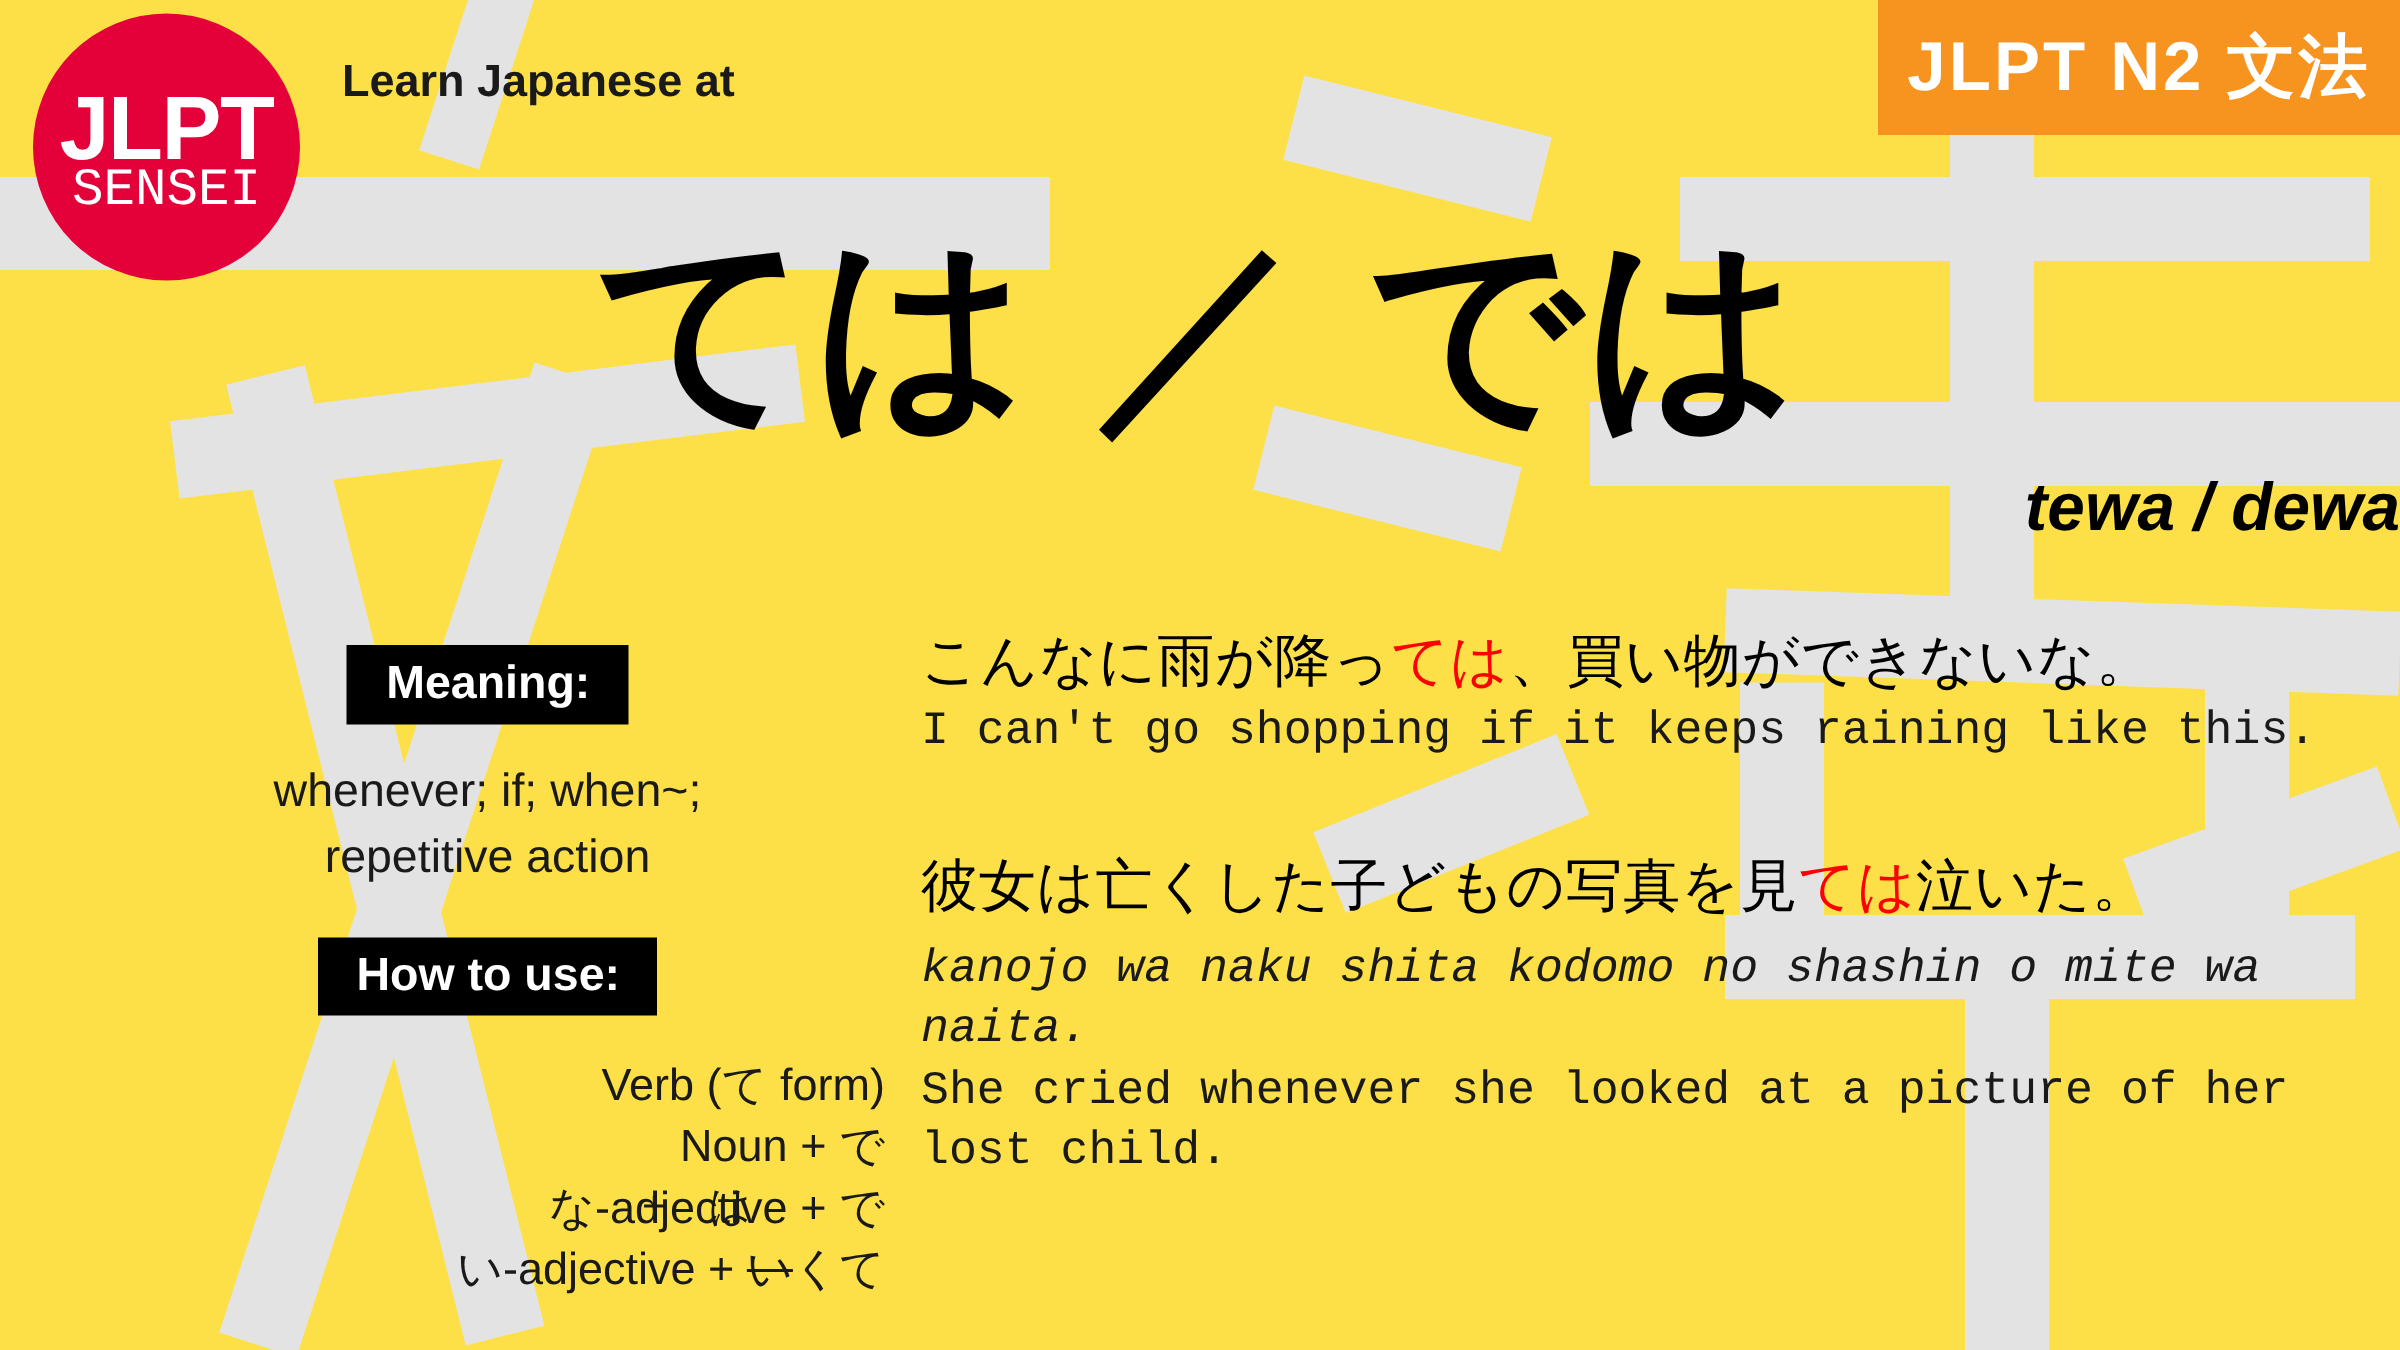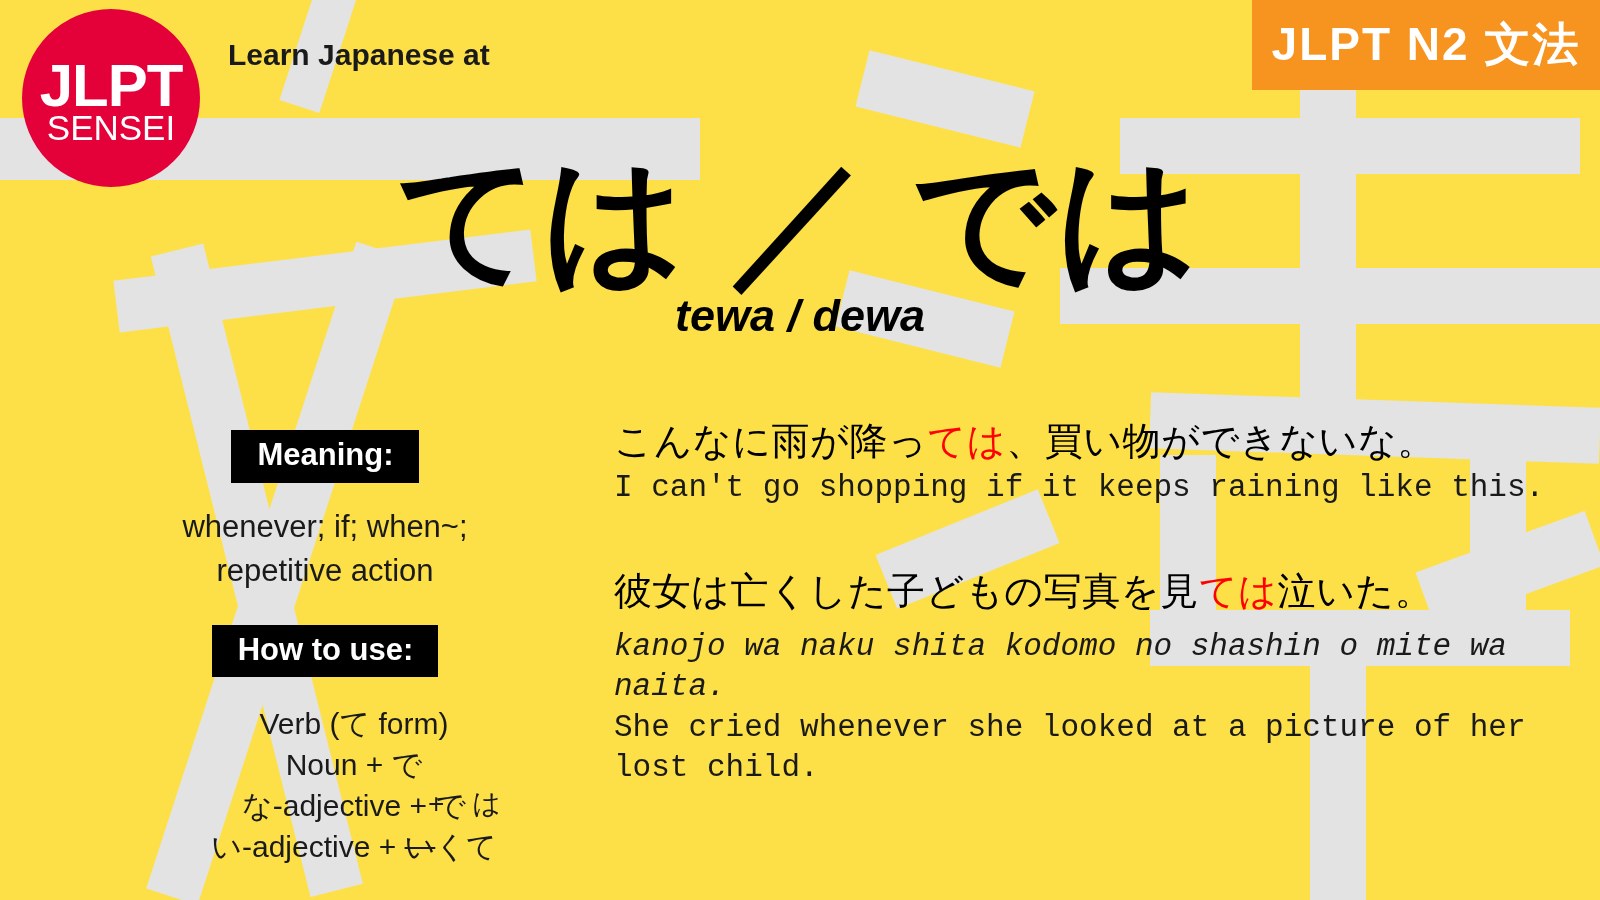--- a/index.html
+++ b/index.html
@@ -61,20 +61,21 @@
     line-height: 0.92;
     margin-top: 6px;
   }
   #logo-sensei {
     color: #ffffff;
     font-size: 35px;
     font-weight: 400;
     letter-spacing: 0px;
     line-height: 0.95;
     margin-top: -2px;
+    font-family: Liberation Mono, monospace;
   }
   #site-block {
     position: absolute;
     left: 228px; top: 38px;
     z-index: 6;
   }
   #learn-at {
     font-size: 30px;
     color: #1a1a1a;
     font-weight: 700;
@@ -119,21 +120,23 @@
     font-weight: bold;
     color: #000000;
     line-height: 1.0;
     letter-spacing: 2px;
   }
   #grammar-romaji {
     font-size: 45px;
     font-weight: bold;
     font-style: italic;
     color: #000000;
+    margin-top: 22px;
     letter-spacing: 0px;
+    text-align: right;
   }
 
   
   #left-col {
     position: absolute;
     left: 60px; top: 430px;
     width: 530px;
     z-index: 5;
     text-align: center;
   }
@@ -152,21 +155,21 @@
     color: #1a1a1a;
     line-height: 1.42;
     font-weight: 400;
   }
   #howto-label-wrap {
     margin-top: 32px;
   }
   #usage-area {
     position: relative;
     margin-top: 26px;
-    text-align: center;
+    text-align: right;
     padding-left: 58px;
     min-height: 175px;
   }
   .usage-line {
     font-size: 30px;
     color: #1a1a1a;
     line-height: 1.37;
     white-space: nowrap;
   }
   .strike {

